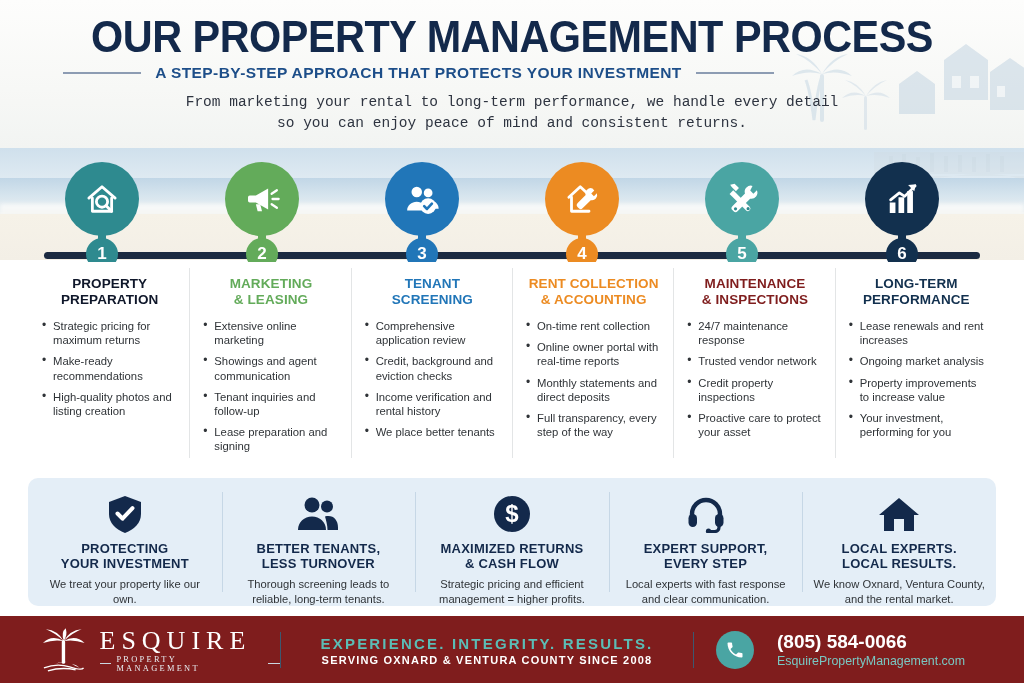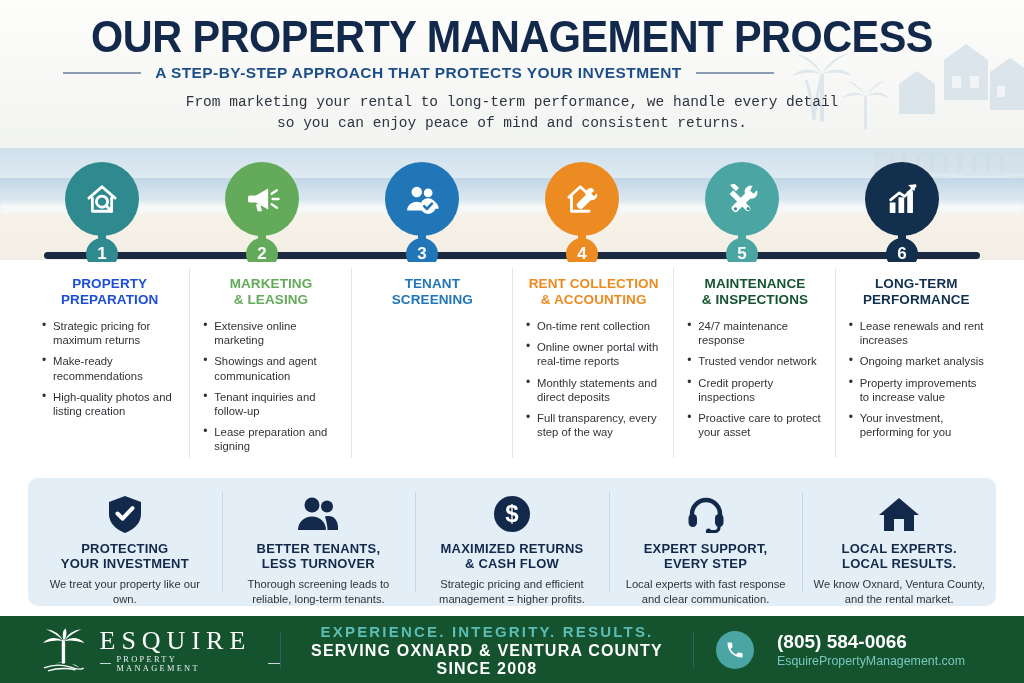--- a/index.html
+++ b/index.html
@@ -109,31 +109,31 @@
   .bicon { height:40px; display:flex; align-items:center; justify-content:center; margin-bottom:7px; }
   .btitle {
     font-size:13px; font-weight:bold; color:#13294b; line-height:15px; letter-spacing:.2px;
     margin-bottom:6px;
   }
   .bdesc { font-size:11.2px; line-height:14.5px; color:#2f3337; }
 
   
   .footer {
     position:absolute; left:0; top:616px; width:1024px; height:67px;
-    background:#14532d; display:flex; align-items:center;
+    background:#7f1d1d; display:flex; align-items:center;
   }
   .logo-wrap { width:280px; display:flex; align-items:center; gap:10px; padding-left:38px; }
   .logo-text { color:#ffffff; font-family:"Liberation Serif", serif; }
   .logo-name { font-size:26px; letter-spacing:6px; line-height:28px; }
   .logo-sub { font-size:8.4px; letter-spacing:2.3px; display:flex; align-items:center; gap:5px; color:#e8eef3; }
   .logo-sub .dash { width:12px; height:1px; background:#cbd7e0; display:inline-block; }
   .fdiv { width:1px; height:36px; background:#3c5870; }
   .tagline { flex:1; text-align:center; padding:0 10px; }
   .tag1 { color:#5bbdb6; font-size:15px; font-weight:bold; letter-spacing:2.2px; line-height:20px; }
-  .tag2 { color:#ffffff; font-size:16px; font-weight:bold; letter-spacing:1.2px; }
+  .tag2 { color:#ffffff; font-size:11px; font-weight:bold; letter-spacing:1.2px; }
   .contact { width:330px; display:flex; align-items:flex-end; gap:23px; padding-left:22px; }
   .phone-circle {
     width:38px; height:38px; border-radius:50%; background:#4aa5a3;
     display:flex; align-items:center; justify-content:center; flex:0 0 38px;
   }
   .phone-num { color:#ffffff; font-size:19px; font-weight:bold; line-height:23px; }
   .web { color:#79c7c2; font-size:12.4px; line-height:16px; }
 </style>
 </head>
 <body>
@@ -286,50 +286,56 @@
           </div>
           <div class="stem" style="background:#12304e"></div>
           <div class="numbadge" style="background:#12304e">6</div>
         </div>
       </div>
   </div>
 
   <div class="panel">
     <div class="panel-inner" id="cols-host">
         <div class="col">
-          <h3 style="color:#1d4ed8"><span>PROPERTY</span><br><span>PREPARATION</span></h3>
+          <h3 style="color:#0f172a"><span>PROPERTY</span><br><span>PREPARATION</span></h3>
           <ul>
             <li>Strategic pricing for maximum returns</li>
             <li>Make-ready recommendations</li>
             <li>High-quality photos and listing creation</li>
           </ul>
         </div>
         <div class="col">
           <h3 style="color:#63ab5a"><span>MARKETING</span><br><span>&amp; LEASING</span></h3>
           <ul>
             <li>Extensive online marketing</li>
             <li>Showings and agent communication</li>
             <li>Tenant inquiries and follow-up</li>
             <li>Lease preparation and signing</li>
           </ul>
         </div>
         <div class="col">
           <h3 style="color:#2176b8"><span>TENANT</span><br><span>SCREENING</span></h3>
+          <ul>
+            <li>Comprehensive application review</li>
+            <li>Credit, background and eviction checks</li>
+            <li>Income verification and rental history</li>
+            <li>We place better tenants</li>
+          </ul>
         </div>
         <div class="col">
           <h3 style="color:#ec8b22"><span>RENT COLLECTION</span><br><span>&amp; ACCOUNTING</span></h3>
           <ul>
             <li>On-time rent collection</li>
             <li>Online owner portal with real-time reports</li>
             <li>Monthly statements and direct deposits</li>
             <li>Full transparency, every step of the way</li>
           </ul>
         </div>
         <div class="col">
-          <h3 style="color:#14532d"><span>MAINTENANCE</span><br><span>&amp; INSPECTIONS</span></h3>
+          <h3 style="color:#7f1d1d"><span>MAINTENANCE</span><br><span>&amp; INSPECTIONS</span></h3>
           <ul>
             <li>24/7 maintenance response</li>
             <li>Trusted vendor network</li>
             <li>Credit property inspections</li>
             <li>Proactive care to protect your asset</li>
           </ul>
         </div>
         <div class="col">
           <h3 style="color:#12304e"><span>LONG-TERM</span><br><span>PERFORMANCE</span></h3>
           <ul>

